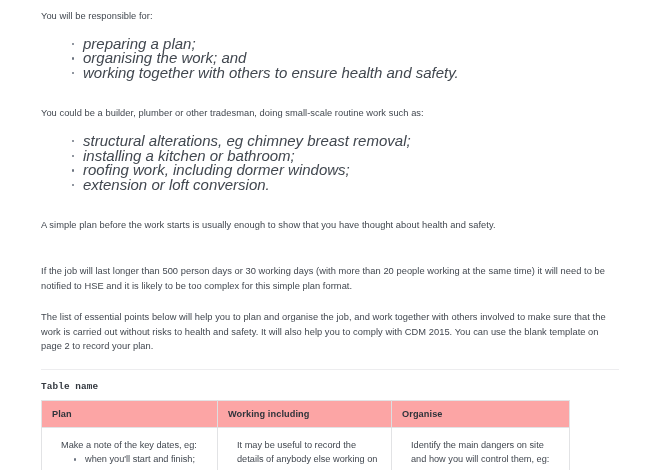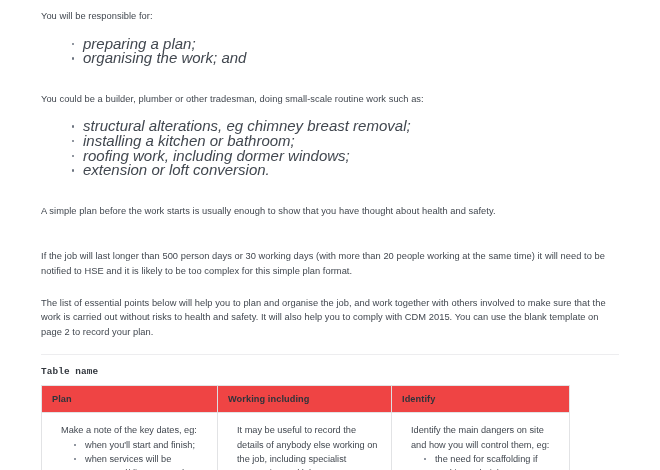--- a/index.html
+++ b/index.html
@@ -80,21 +80,21 @@
     width: 528px;
     border-collapse: collapse;
     table-layout: fixed;
     border: 1px solid #e2e3e5;
   }
   table.data-table col.c1 { width: 176px; }
   table.data-table col.c2 { width: 174px; }
   table.data-table col.c3 { width: 178px; }
 
   table.data-table th {
-    background: #ef4444;
+    background: #fca5a5;
     text-align: left;
     font-size: 9.2px;
     font-weight: bold;
     color: #2f343b;
     padding: 8px 10px 8px 10px;
     border-right: 1px solid #dddee0;
     vertical-align: middle;
     letter-spacing: 0.01em;
   }
   table.data-table th:last-child { border-right: none; }
@@ -143,20 +143,21 @@
 
   <div class="gap-a"></div>
 
   <p class="body-text">You will be responsible for:</p>
 
   <div style="height:13px"></div>
 
   <ul class="bullets">
     <li>preparing a plan;</li>
     <li>organising the work; and</li>
+    <li>working together with others to ensure health and safety.</li>
   </ul>
 
   <div class="gap-d"></div>
 
   <p class="body-text">You could be a builder, plumber or other tradesman, doing small-scale routine work such as:</p>
 
   <div style="height:13px"></div>
 
   <ul class="bullets">
     <li>structural alterations, eg chimney breast removal;</li>
@@ -186,21 +187,21 @@
   <table class="data-table">
     <colgroup>
       <col class="c1">
         <col class="c2">
         <col class="c3">
     </colgroup>
     <thead>
       <tr>
         <th>Plan</th>
         <th>Working including</th>
-        <th>Identify</th>
+        <th>Organise</th>
       </tr>
     </thead>
     <tbody>
       <tr>
 
         <td>
           <div class="cell-p" style="margin-bottom:0">Make a note of the key dates, eg:</div>
           <ul class="cell-bullets">
             <li>when you'll start and finish;</li>
             <li>when services will be connected/disconnected;</li>

